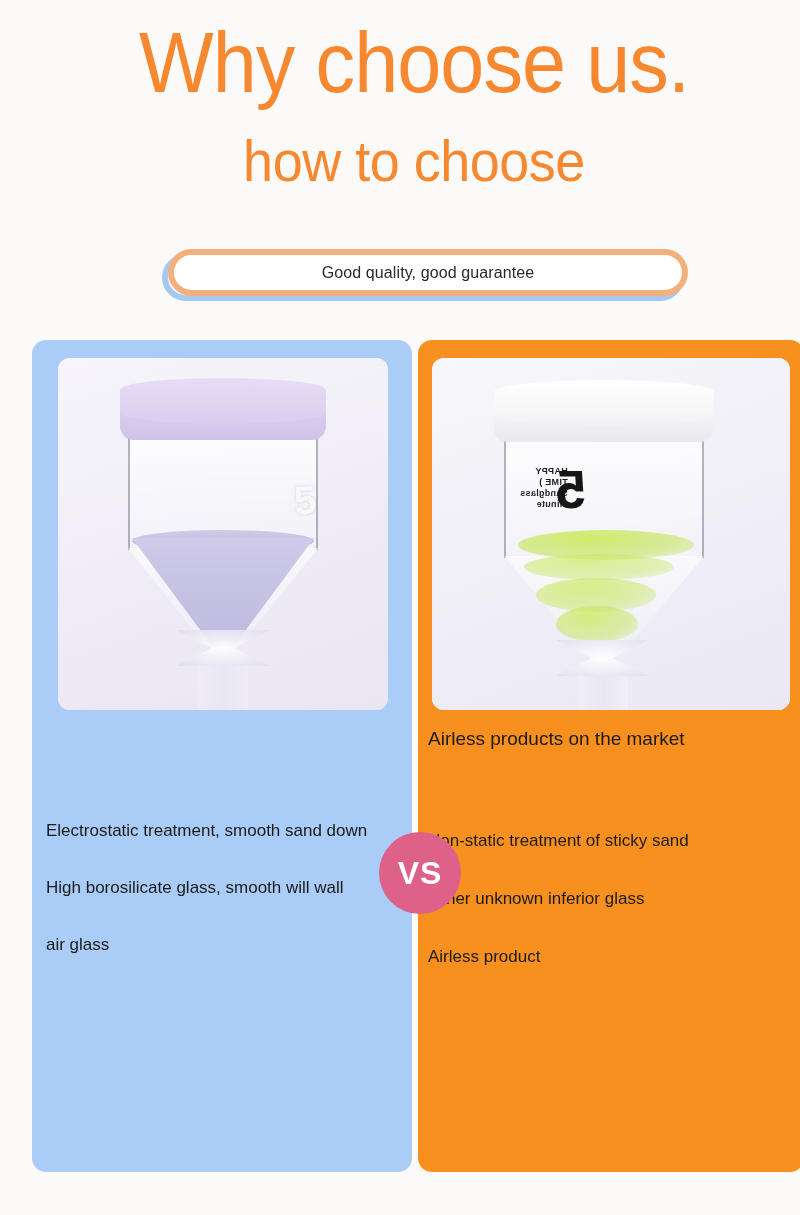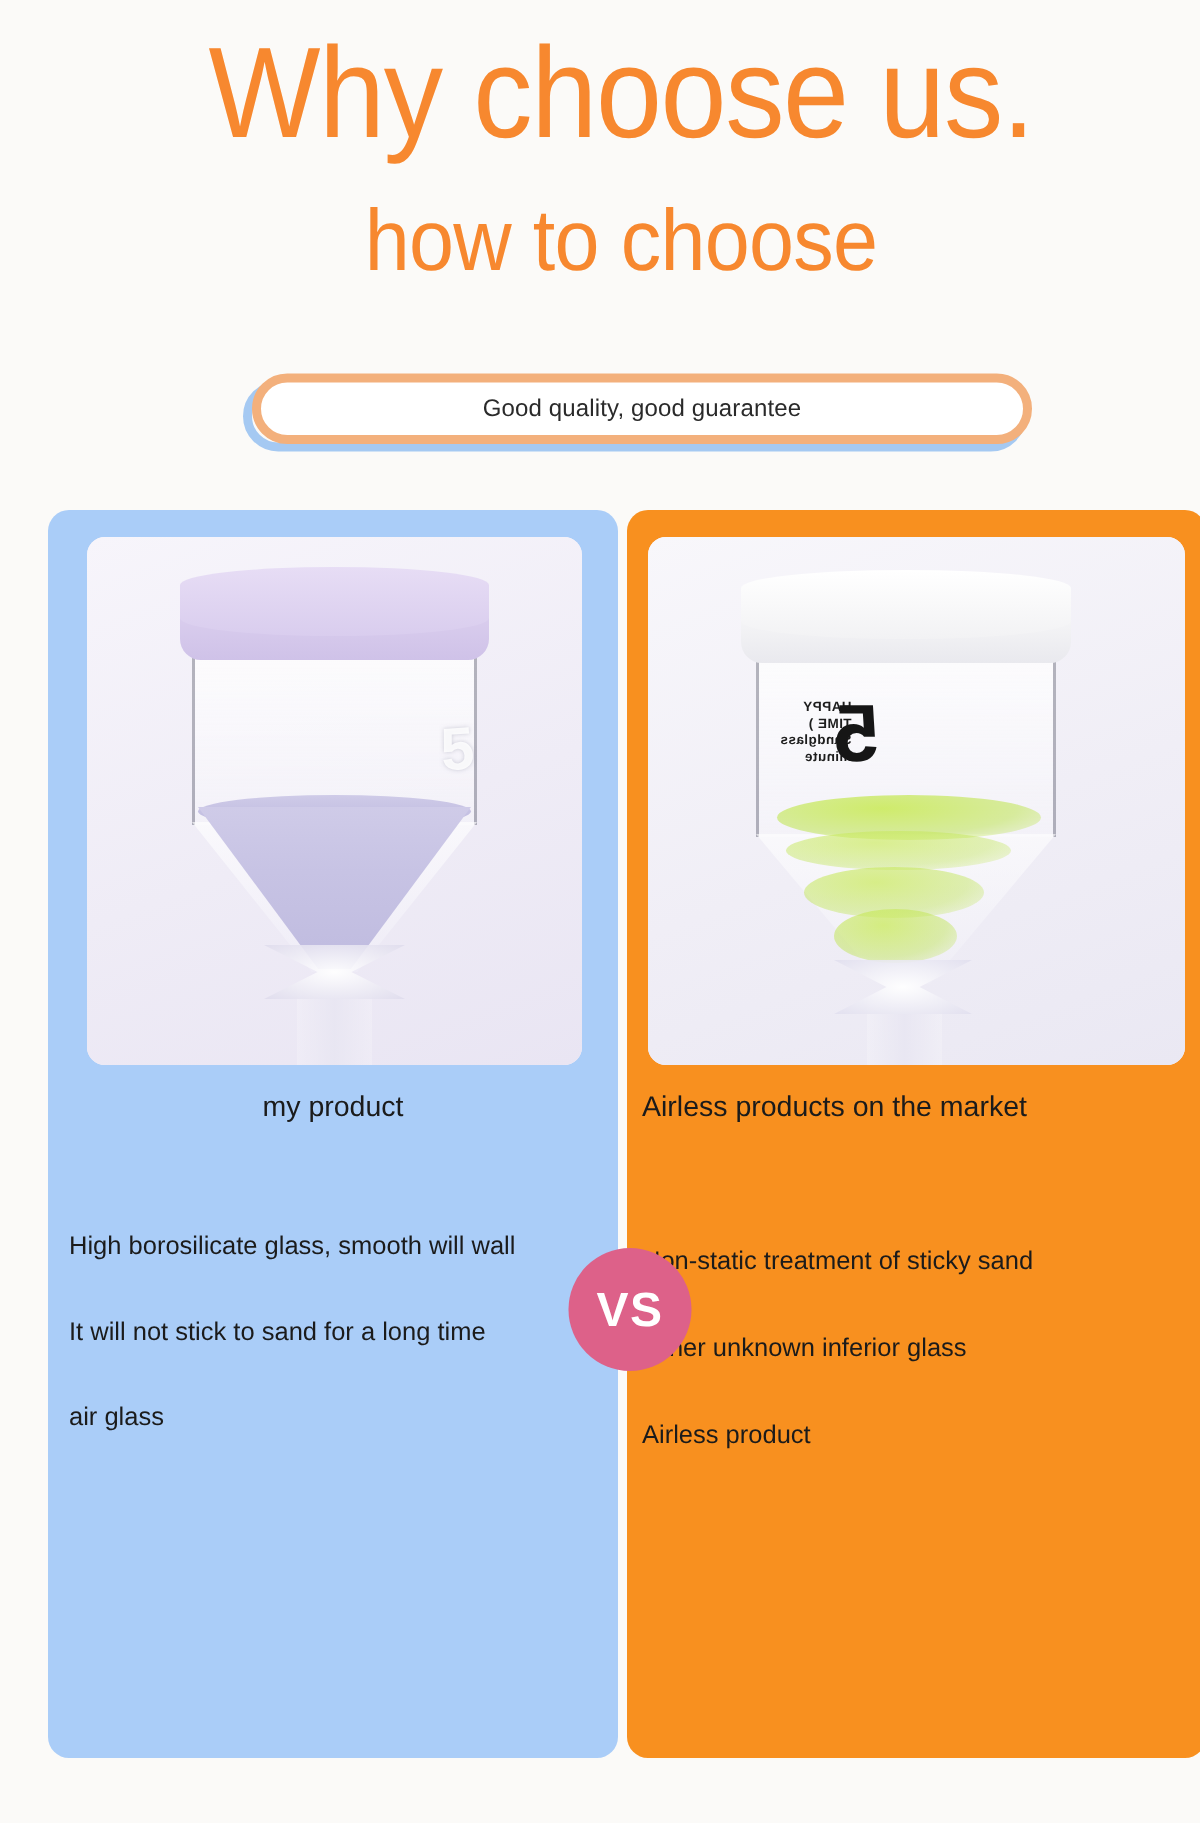--- a/index.html
+++ b/index.html
@@ -191,25 +191,24 @@
                clip-path: polygon(0 0, 100% 0, 56% 100%, 44% 100%);"></div>
 
           <div class="neck" style="left:118px; top:272px; width:94px; height:36px;
                background:radial-gradient(ellipse at 50% 50%, rgba(255,255,255,.95), rgba(222,219,236,.85));
                clip-path: polygon(0 0, 100% 0, 62% 50%, 100% 100%, 0 100%, 38% 50%);"></div>
           <div class="stem" style="left:140px; top:300px; width:50px; height:52px;"></div>
           <div class="glass-num" style="left:236px; top:120px;">5</div>
         </div>
       </div>
 
-      <div class="caption caption-left">my product</div>
 
       <div class="bullets bullets-left">
+        <div class="bullet">Electrostatic treatment, smooth sand down</div>
         <div class="bullet">High borosilicate glass, smooth will wall</div>
-        <div class="bullet">It will not stick to sand for a long time</div>
         <div class="bullet">air glass</div>
       </div>
     </div>
 
     <div class="panel panel-right">
 
       <div class="photo photo-right">
         <div class="hg hg-bg-r">
 
           <div class="lid lid-top" style="left:62px; top:22px; width:220px; height:46px; background:linear-gradient(180deg,#ffffff,#f2f2f4);"></div>

